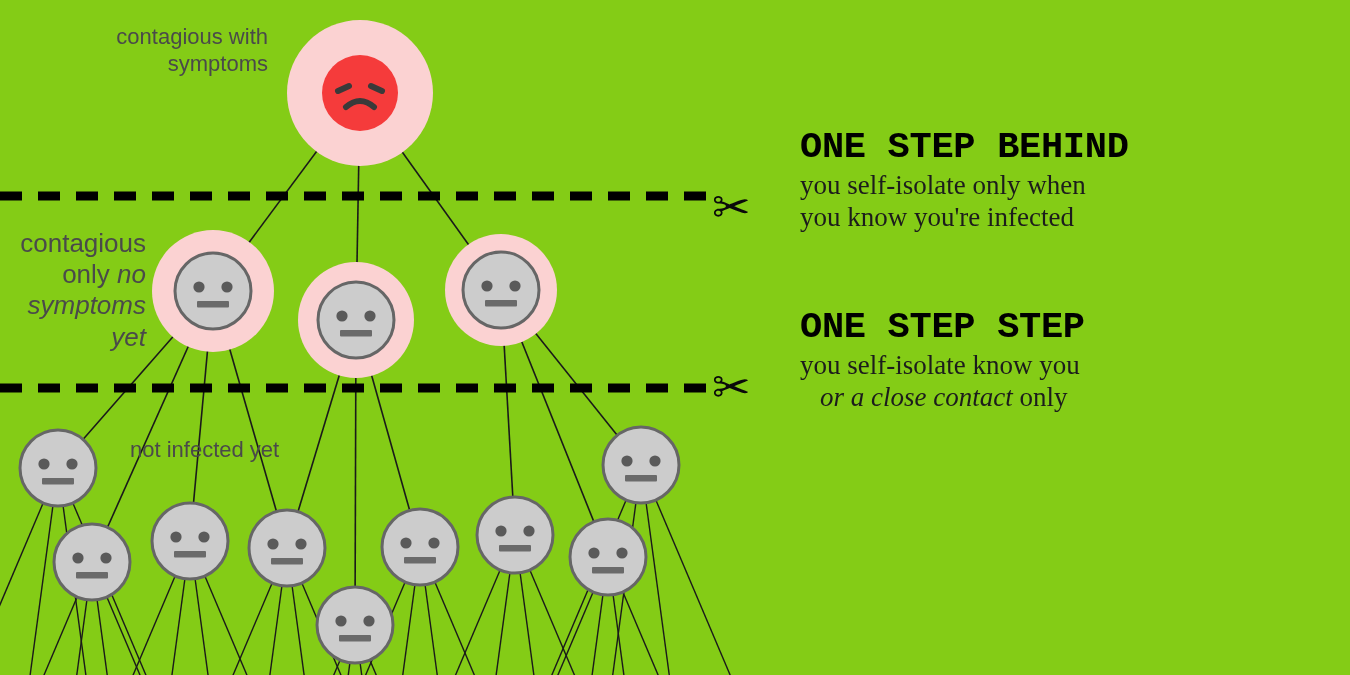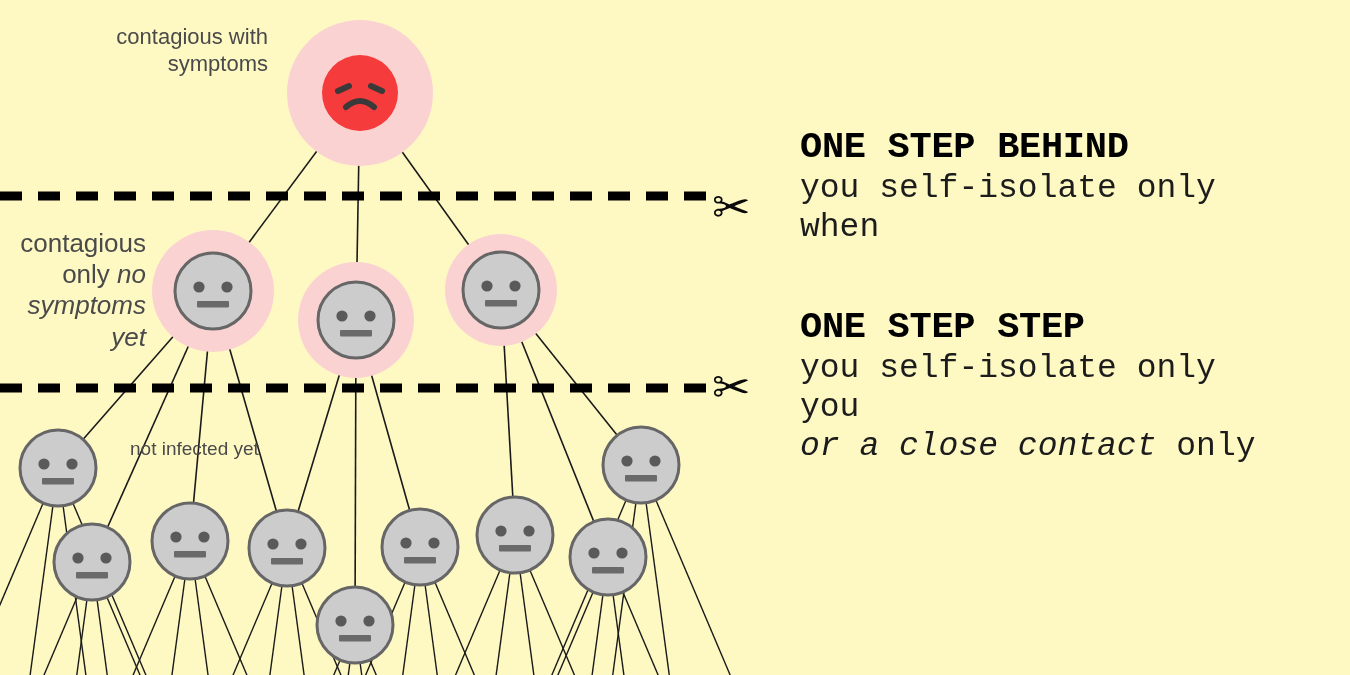--- a/index.html
+++ b/index.html
@@ -9,21 +9,21 @@
     background: #ffffff;
   }
   body {
     font-family: "Liberation Sans", sans-serif;
   }
   #page {
     position: relative;
     width: 1350px;
     height: 675px;
     overflow: hidden;
-    background: #fef9c3;
+    background: #84cc16;
   }
   #diagram {
     position: absolute;
     left: 0;
     top: 0;
     width: 1350px;
     height: 675px;
   }
 
   
@@ -48,21 +48,21 @@
     left: 0px;
     top: 228px;
     width: 146px;
     text-align: right;
     font-size: 26px;
     line-height: 1.2;
   }
   #note-notinfected {
     left: 130px;
     top: 437px;
-    font-size: 19px;
+    font-size: 22px;
     text-align: center;
   }
 
   
   #panel {
     position: absolute;
     left: 712px;
     top: 0;
     width: 638px;
     height: 675px;
@@ -89,27 +89,27 @@
     font-family: Liberation Mono, monospace;
     font-weight: bold;
     font-size: 37px;
     letter-spacing: -0.3px;
     color: #000000;
     line-height: 1.05;
     margin: 0 0 3px 0;
     white-space: nowrap;
   }
   .subtext {
-    font-family: Liberation Mono, monospace;
-    font-size: 33px;
+    font-family: Liberation Serif, serif;
+    font-size: 27px;
     color: #1c1c1c;
     line-height: 1.18;
     margin: 0;
   }
-  .subtext .it { font-style: italic; }
+  .subtext .it { font-style: italic; margin-left: 20px; }
 </style>
 </head>
 <body>
 
 <div id="page">
 
   <svg id="diagram" viewBox="0 0 1350 675">
     <defs>
       <g id="face-neutral-features">
         <circle cx="-14" cy="-4" r="5.6" fill="#3a3a3a"></circle>
@@ -268,29 +268,30 @@
   <div class="note" id="note-notinfected">not infected yet</div>
 
   <div id="panel">
 
     <div class="block" id="block-behind">
       <div class="scissors" id="scissors-behind">✂</div>
       <div class="block-text">
         <div class="headline">ONE STEP BEHIND</div>
         <div class="subtext">
           <span>you self-isolate only when</span><br>
+          <span>you know you're infected</span>
         </div>
       </div>
     </div>
 
     <div class="block" id="block-ahead">
       <div class="scissors" id="scissors-ahead">✂</div>
       <div class="block-text">
         <div class="headline">ONE STEP STEP</div>
         <div class="subtext">
-          <span>you self-isolate only you</span><br>
+          <span>you self-isolate know you</span><br>
           <span class="it">or a close contact</span><span> only</span><br>
         </div>
       </div>
     </div>
 
   </div>
 </div>
 
 </body></html>

